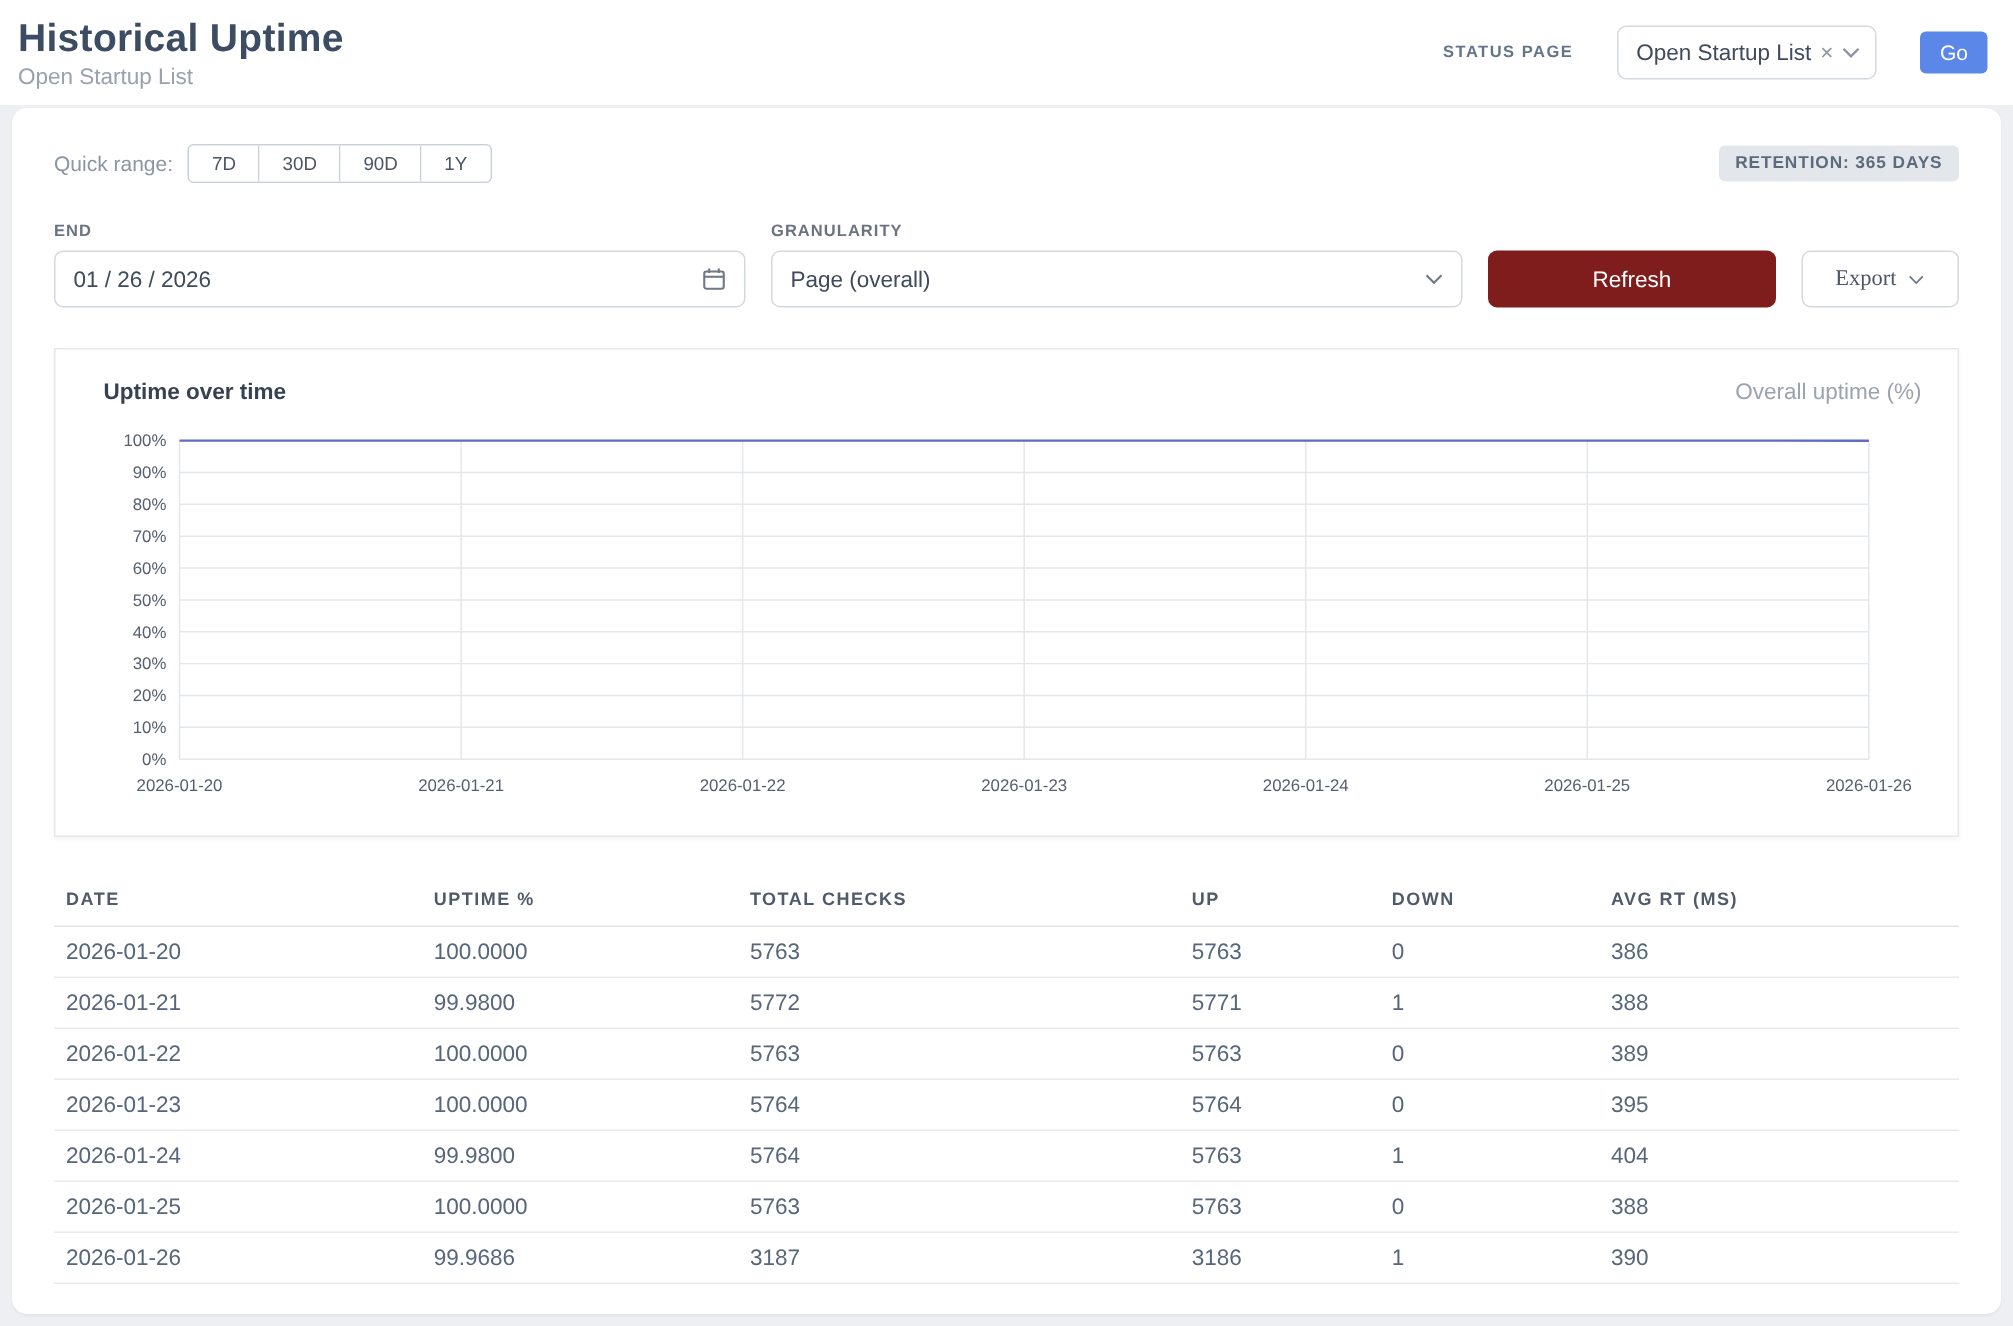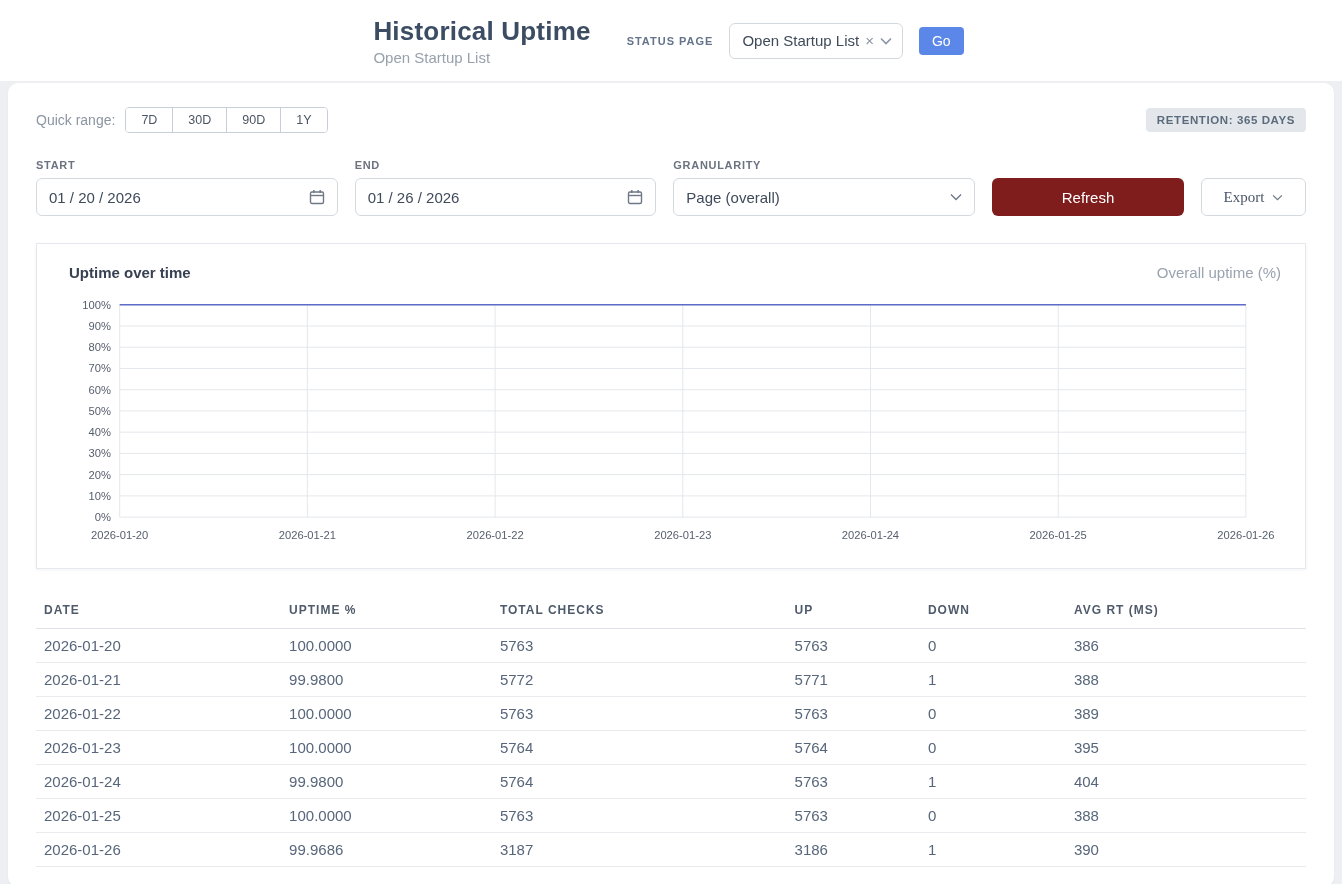--- a/index.html
+++ b/index.html
@@ -3,37 +3,37 @@
 <meta charset="utf-8">
 <style>
   * { box-sizing: border-box; margin: 0; padding: 0; }
   html, body { background: #edeff2; font-family: "Liberation Sans", "DejaVu Sans", sans-serif; }
   body { width: 1342px; min-height: 884px; }
 
   
   .page-header {
     background: #ffffff;
     display: flex;
-    justify-content: center;
+    justify-content: space-between;
     align-items: center;
     padding: 10px 17px 10px 12px;
-    height: 81px;
+    height: 70px;
   }
   .title-block h1 {
     font-size: 26px;
     font-weight: 700;
     color: #3c4d63;
     letter-spacing: 0.2px;
   }
   .title-block .subtitle {
     font-size: 15px;
     color: #98a1ac;
     margin-top: 2px;
   }
-  .header-right { display: flex; align-items: center; gap: 16px; margin-left: 36px; }
+  .header-right { display: flex; align-items: center; gap: 29px; margin-left: 36px; }
   .sp-label {
     font-size: 11px;
     font-weight: 700;
     color: #64748b;
     letter-spacing: 1px;
     text-transform: uppercase;
   }
   .sp-select {
     display: flex;
     align-items: center;
@@ -227,32 +227,20 @@
     <div class="qr-group">
       <button class="qr-btn">7D</button>
       <button class="qr-btn">30D</button>
       <button class="qr-btn">90D</button>
       <button class="qr-btn">1Y</button>
     </div>
     <span class="retention-badge">RETENTION: 365 DAYS</span>
   </div>
 
   <div class="form-row">
-    <div class="field">
-      <label class="field-label">START</label>
-      <div class="input-box">
-        <span class="input-value">01 / 20 / 2026</span>
-        <svg class="cal-icon" width="16" height="16" viewBox="0 0 16 16" fill="none" stroke-width="1.4">
-            <rect x="1.5" y="3" width="13" height="11.5" rx="1.5"></rect>
-            <path d="M1.5 6.5 H14.5"></path>
-            <path d="M4.8 1 V4"></path>
-            <path d="M11.2 1 V4"></path>
-          </svg>
-      </div>
-    </div>
     <div class="field">
       <label class="field-label">END</label>
       <div class="input-box">
         <span class="input-value">01 / 26 / 2026</span>
         <svg class="cal-icon" width="16" height="16" viewBox="0 0 16 16" fill="none" stroke-width="1.4">
             <rect x="1.5" y="3" width="13" height="11.5" rx="1.5"></rect>
             <path d="M1.5 6.5 H14.5"></path>
             <path d="M4.8 1 V4"></path>
             <path d="M11.2 1 V4"></path>
           </svg>

